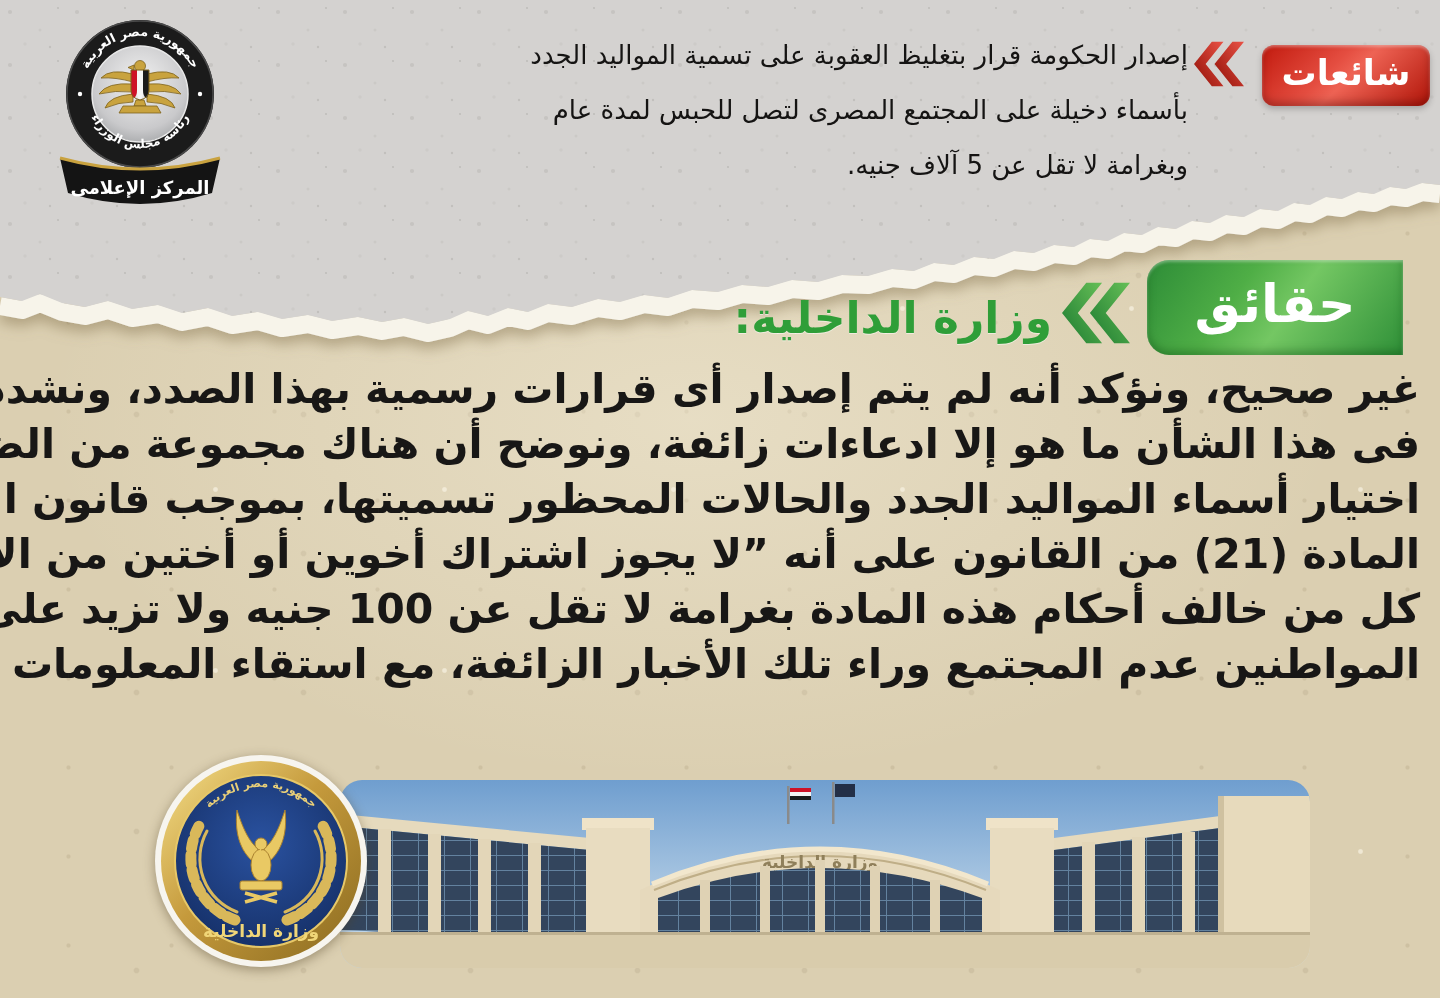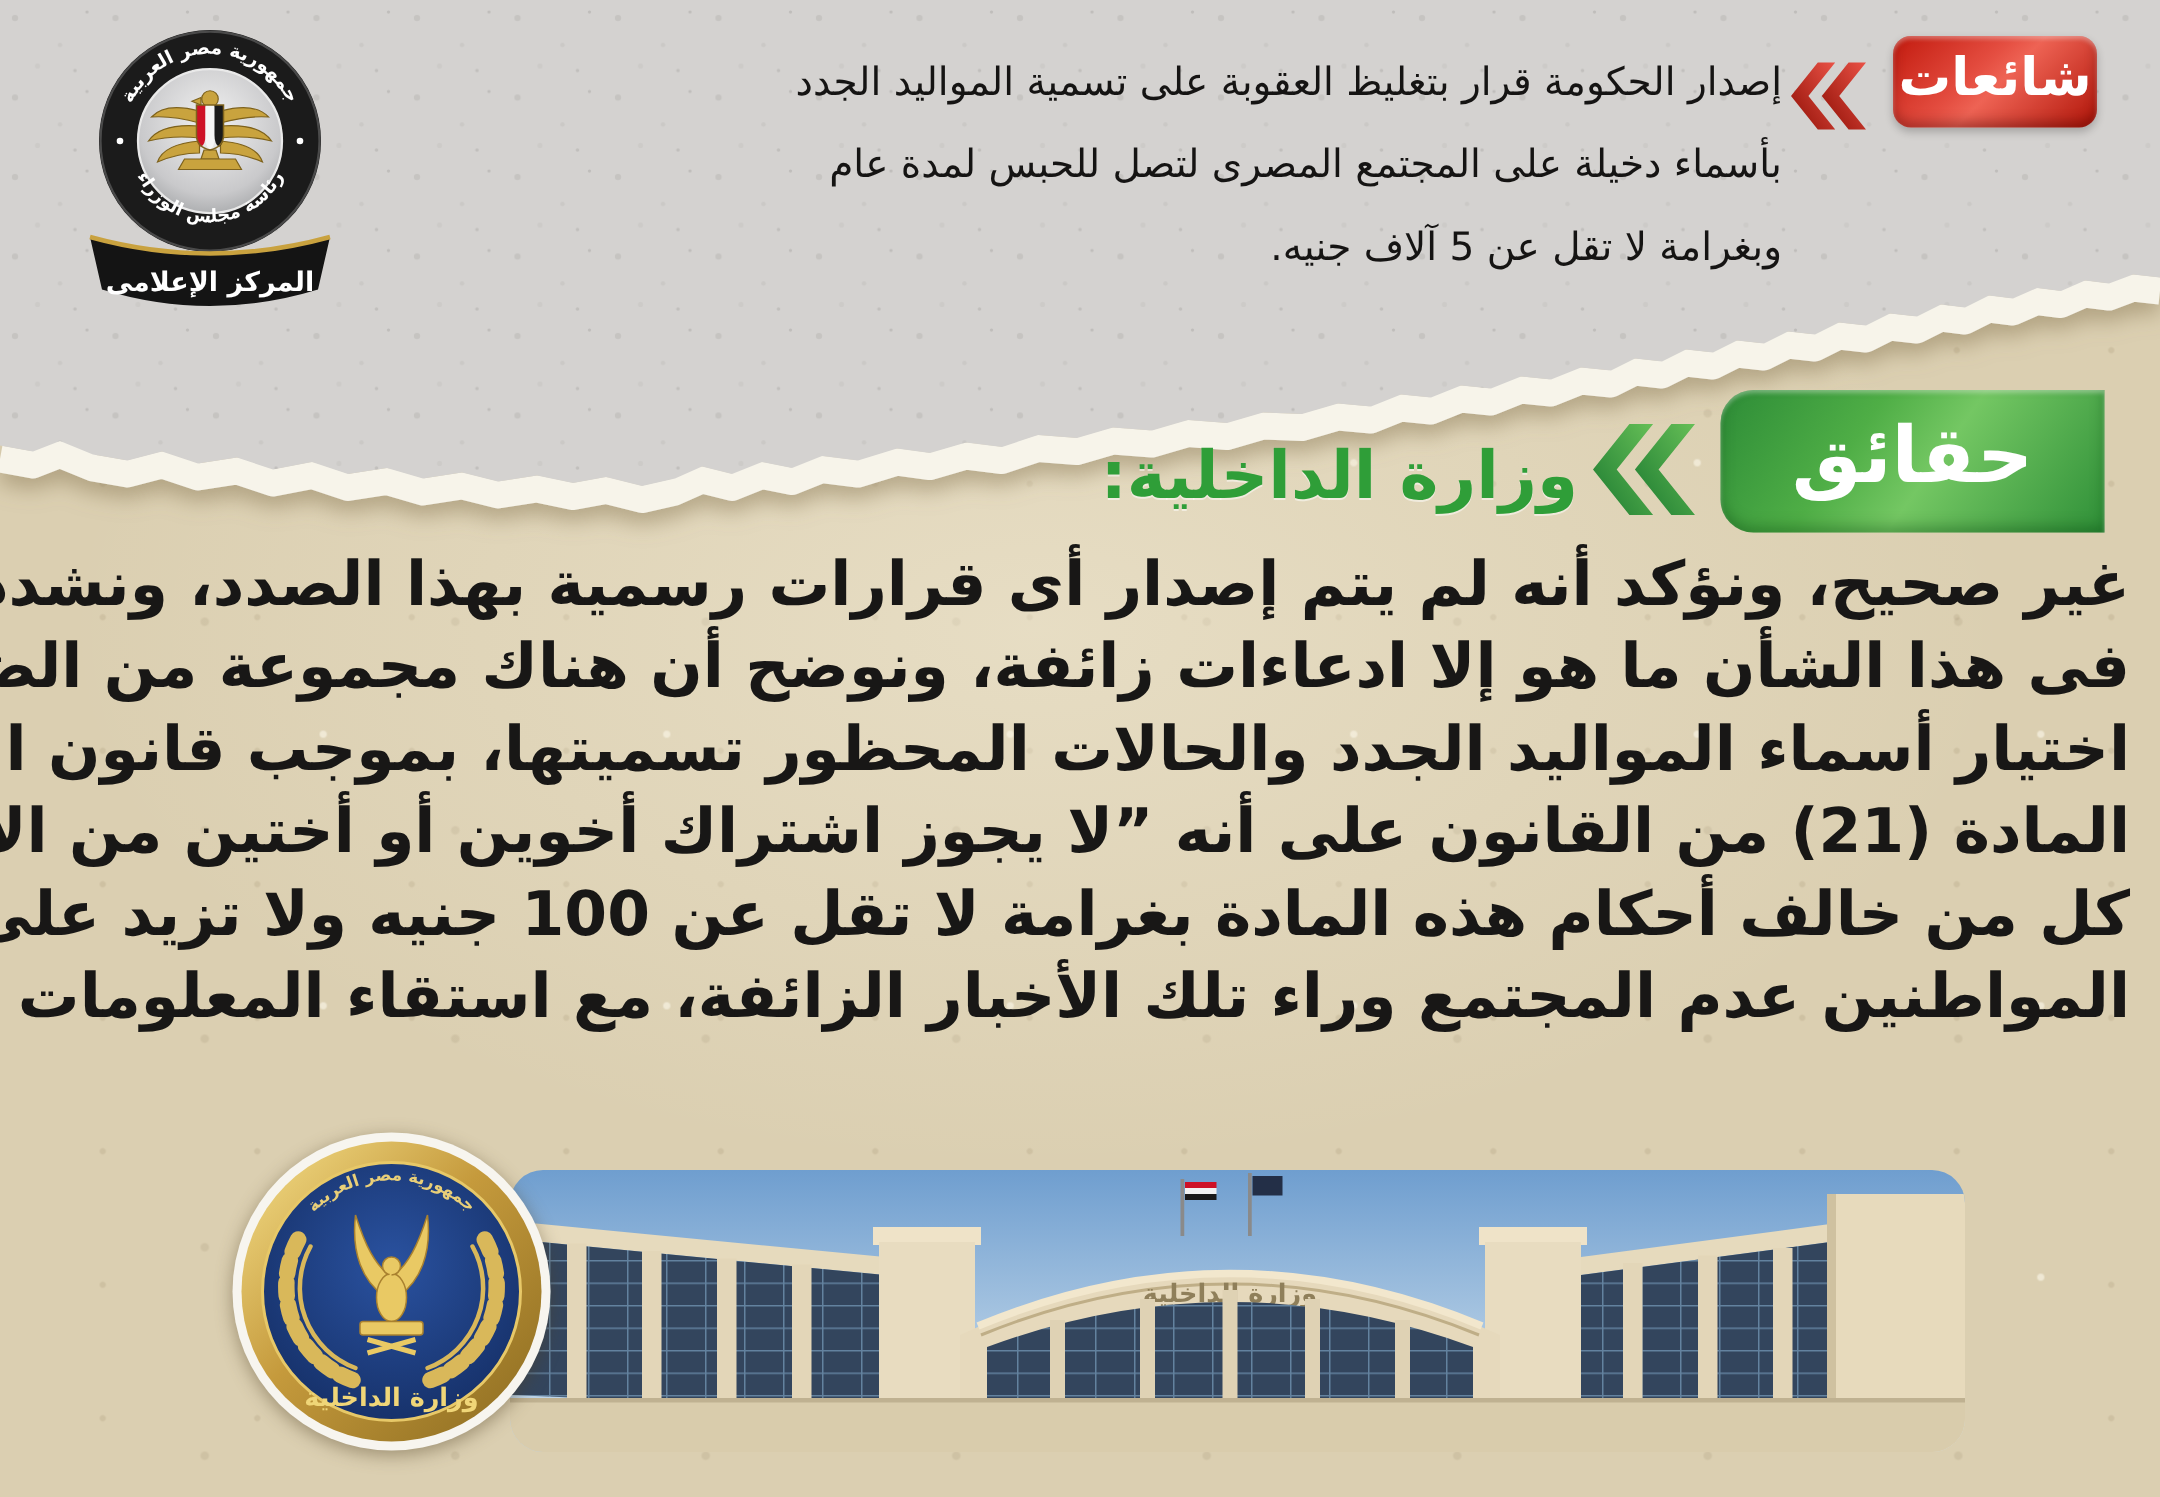--- a/index.html
+++ b/index.html
@@ -13,21 +13,21 @@
       radial-gradient(circle, rgba(125,105,70,.14) 1.5px, transparent 2.6px),
       radial-gradient(circle, rgba(105,88,55,.11) 2.2px, transparent 3.4px),
       radial-gradient(circle, rgba(255,252,240,.55) 1.8px, transparent 3px);
     background-size:auto,103px 89px,167px 139px,229px 181px;
     background-position:0 0,17px 11px,53px 67px,101px 37px;
   }
   .torn{position:absolute;left:0;top:0;pointer-events:none;}
   
   .cab-logo{position:absolute;left:53px;top:16px;width:180px;height:200px;}
   .rumor-badge{
-    position:absolute;left:1262px;top:24px;width:136px;height:61px;border-radius:12px;
+    position:absolute;left:1262px;top:45px;width:168px;height:61px;border-radius:12px;
     background:linear-gradient(135deg,#c21a0e 0%,#e44d40 40%,#ee6354 52%,#b01408 100%);
     box-shadow:inset 0 2px 3px rgba(255,255,255,.35), inset 0 -4px 8px rgba(60,0,0,.35), 0 3px 6px rgba(0,0,0,.22);
     display:flex;align-items:center;justify-content:center;
   }
   .rumor-badge span{color:#fff;font-size:35px;font-weight:bold;line-height:1;transform:translateY(-2px);}
   .chev{position:absolute;}
   .rumor-text{position:absolute;top:28px;right:252px;direction:rtl;text-align:right;color:#151413;}
   .rumor-text .ln{font-size:26px;font-weight:normal;line-height:55px;white-space:nowrap;}
   
   .fact-banner{

